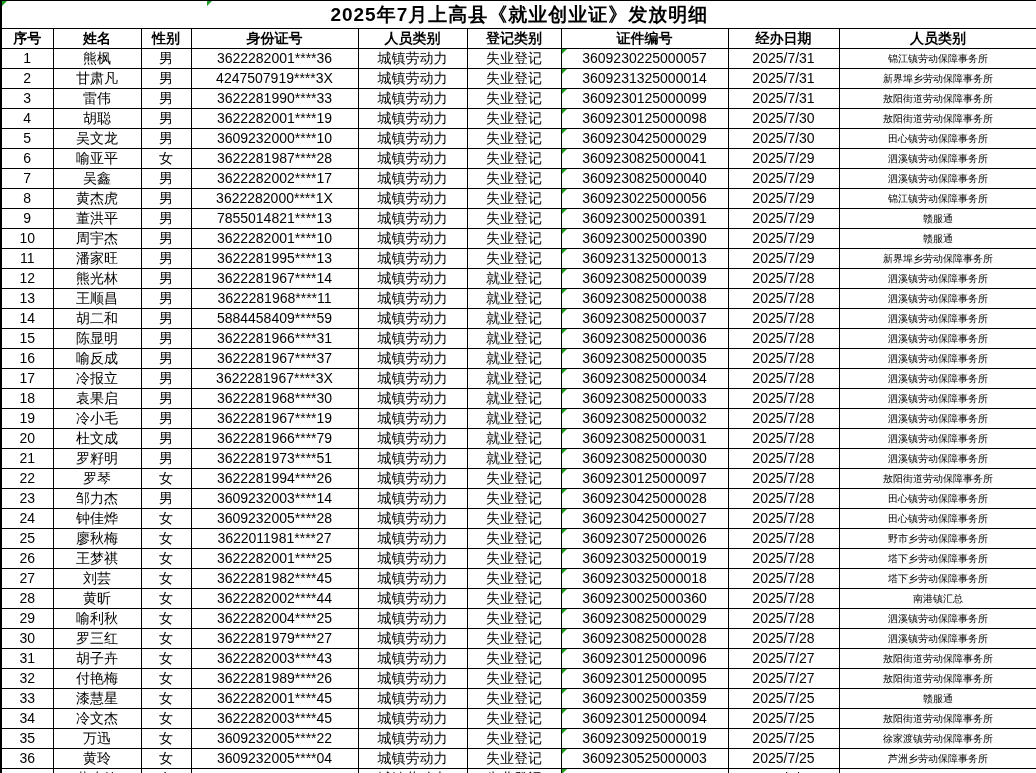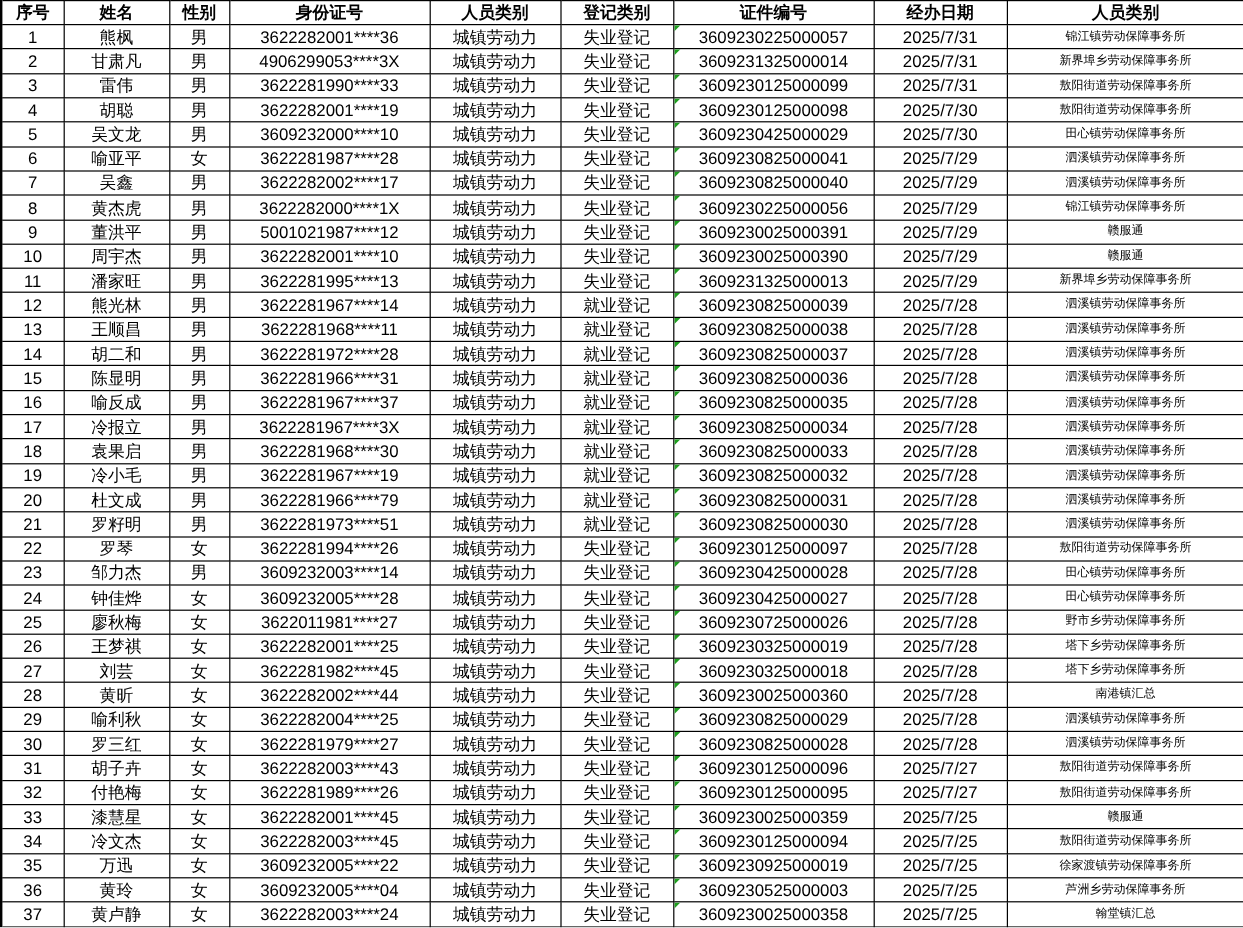--- a/index.html
+++ b/index.html
@@ -44,20 +44,27 @@
         <col style="width:88px">
         <col style="width:50px">
       <col style="width:167px">
         <col style="width:109px">
         <col style="width:94px">
       <col style="width:167px">
         <col style="width:111px">
         <col style="width:198px">
     </colgroup>
     <thead>
+      <tr class="title-row">
+        <th colspan="9">
+          <span class="tri"></span>
+          <span class="tri tri2"></span>
+          <span class="v">2025年7月上高县《就业创业证》发放明细</span>
+        </th>
+      </tr>
       <tr class="header-row" id="header-row">
 
       <th>序号</th>
           <th>姓名</th>
           <th>性别</th>
           <th>身份证号</th>
           <th>人员类别</th>
           <th>登记类别</th>
           <th>证件编号</th>
           <th>经办日期</th>
@@ -74,21 +81,21 @@
         <td class="c-category"><span class="v">城镇劳动力</span></td>
         <td class="c-regtype"><span class="v">失业登记</span></td>
         <td class="c-certno"><span class="tri"></span><span class="v">3609230225000057</span></td>
         <td class="c-date"><span class="v">2025/7/31</span></td>
         <td class="c-agency"><span class="v">锦江镇劳动保障事务所</span></td>
       </tr>
         <tr style="">
         <td class="c-seq"><span class="v">2</span></td>
         <td class="c-name"><span class="v">甘肃凡</span></td>
         <td class="c-gender"><span class="v">男</span></td>
-        <td class="c-idno"><span class="v">4906299053****3X</span></td>
+        <td class="c-idno"><span class="v">4247507919****3X</span></td>
         <td class="c-category"><span class="v">城镇劳动力</span></td>
         <td class="c-regtype"><span class="v">失业登记</span></td>
         <td class="c-certno"><span class="tri"></span><span class="v">3609231325000014</span></td>
         <td class="c-date"><span class="v">2025/7/31</span></td>
         <td class="c-agency"><span class="v">新界埠乡劳动保障事务所</span></td>
       </tr>
         <tr style="">
         <td class="c-seq"><span class="v">3</span></td>
         <td class="c-name"><span class="v">雷伟</span></td>
         <td class="c-gender"><span class="v">男</span></td>
@@ -151,21 +158,21 @@
         <td class="c-category"><span class="v">城镇劳动力</span></td>
         <td class="c-regtype"><span class="v">失业登记</span></td>
         <td class="c-certno"><span class="tri"></span><span class="v">3609230225000056</span></td>
         <td class="c-date"><span class="v">2025/7/29</span></td>
         <td class="c-agency"><span class="v">锦江镇劳动保障事务所</span></td>
       </tr>
         <tr style="">
         <td class="c-seq"><span class="v">9</span></td>
         <td class="c-name"><span class="v">董洪平</span></td>
         <td class="c-gender"><span class="v">男</span></td>
-        <td class="c-idno"><span class="v">5001021987****12</span></td>
+        <td class="c-idno"><span class="v">7855014821****13</span></td>
         <td class="c-category"><span class="v">城镇劳动力</span></td>
         <td class="c-regtype"><span class="v">失业登记</span></td>
         <td class="c-certno"><span class="tri"></span><span class="v">3609230025000391</span></td>
         <td class="c-date"><span class="v">2025/7/29</span></td>
         <td class="c-agency"><span class="v">赣服通</span></td>
       </tr>
         <tr style="">
         <td class="c-seq"><span class="v">10</span></td>
         <td class="c-name"><span class="v">周宇杰</span></td>
         <td class="c-gender"><span class="v">男</span></td>
@@ -206,21 +213,21 @@
         <td class="c-category"><span class="v">城镇劳动力</span></td>
         <td class="c-regtype"><span class="v">就业登记</span></td>
         <td class="c-certno"><span class="tri"></span><span class="v">3609230825000038</span></td>
         <td class="c-date"><span class="v">2025/7/28</span></td>
         <td class="c-agency"><span class="v">泗溪镇劳动保障事务所</span></td>
       </tr>
         <tr style="">
         <td class="c-seq"><span class="v">14</span></td>
         <td class="c-name"><span class="v">胡二和</span></td>
         <td class="c-gender"><span class="v">男</span></td>
-        <td class="c-idno"><span class="v">3622281972****28</span></td>
+        <td class="c-idno"><span class="v">5884458409****59</span></td>
         <td class="c-category"><span class="v">城镇劳动力</span></td>
         <td class="c-regtype"><span class="v">就业登记</span></td>
         <td class="c-certno"><span class="tri"></span><span class="v">3609230825000037</span></td>
         <td class="c-date"><span class="v">2025/7/28</span></td>
         <td class="c-agency"><span class="v">泗溪镇劳动保障事务所</span></td>
       </tr>
         <tr style="">
         <td class="c-seq"><span class="v">15</span></td>
         <td class="c-name"><span class="v">陈显明</span></td>
         <td class="c-gender"><span class="v">男</span></td>

